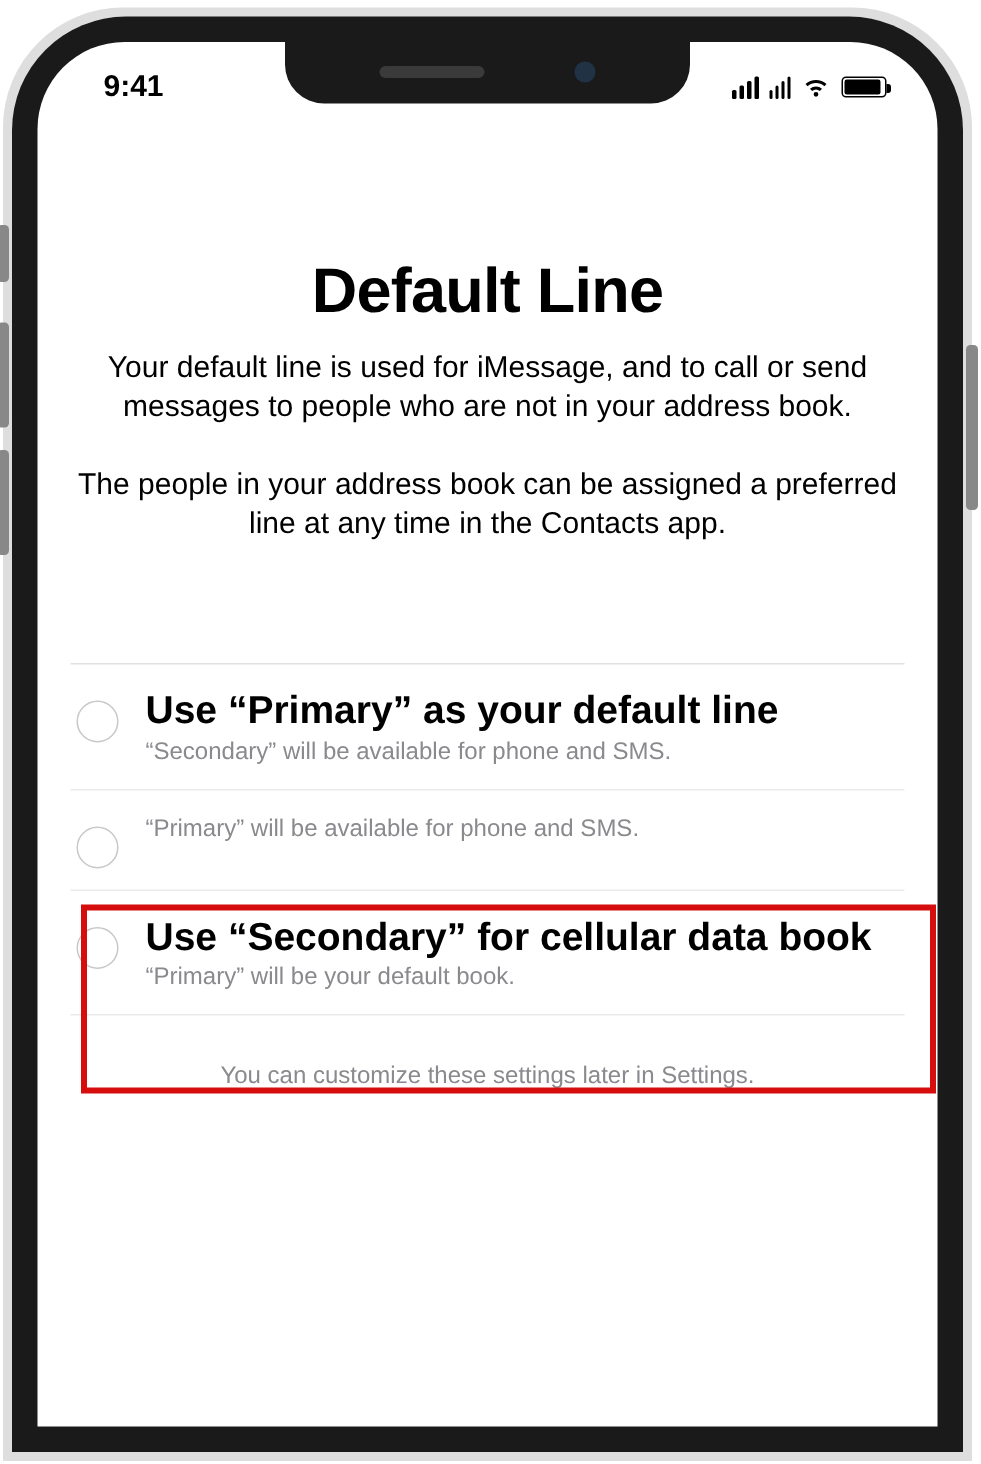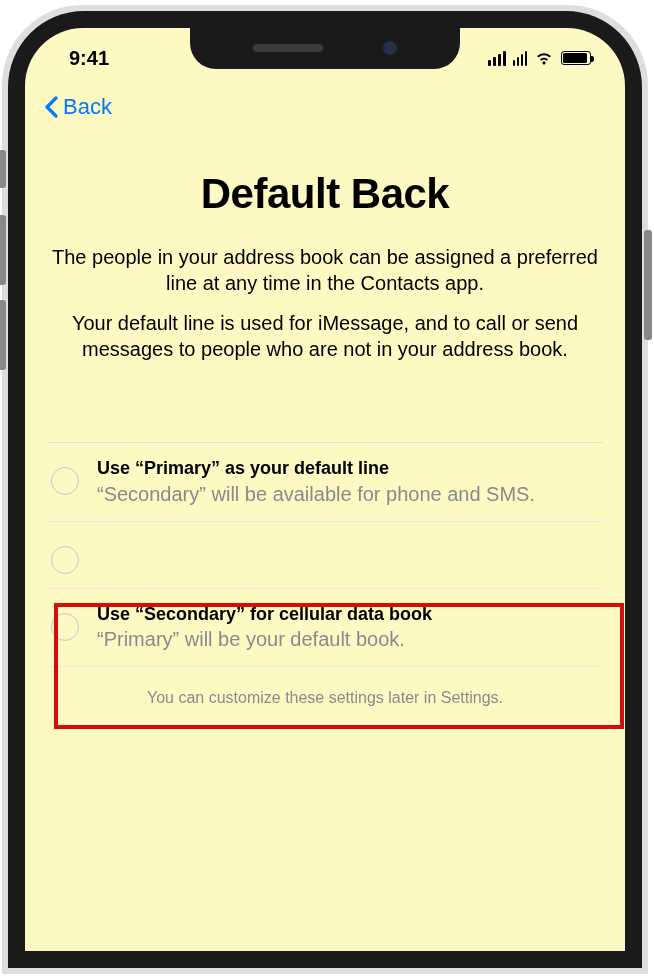--- a/index.html
+++ b/index.html
@@ -27,21 +27,21 @@
       position: relative;
     }
     
     .side-btn { position: absolute; background: #888; border-radius: 3px; }
     .sb-left1 { left: -4px; top: 145px; width: 8px; height: 38px; }
     .sb-left2 { left: -4px; top: 210px; width: 8px; height: 70px; }
     .sb-left3 { left: -4px; top: 295px; width: 8px; height: 70px; }
     .sb-right { right: -4px; top: 225px; width: 8px; height: 110px; }
     .screen {
       width: 100%; height: 100%;
-      background: #fef9c3;
+      background: #ffffff;
       border-radius: 58px 58px 0 0;
       overflow: hidden;
       position: relative;
     }
     
     .notch {
       position: absolute;
       top: -1px; left: 50%;
       transform: translateX(-50%);
       width: 270px; height: 42px;
@@ -113,25 +113,25 @@
       border-bottom: 1px solid #eaeaea;
       cursor: pointer;
     }
     .radio {
       width: 28px; height: 28px;
       border: 1.5px solid #c8c8c8; border-radius: 50%;
       flex-shrink: 0;
       margin-top: 10px;
     }
     .opt-text { flex: 1; }
-    .opt-title { font-size: 18px; font-weight: 600; color:#000; line-height:1.25; }
-    .opt-sub { font-size: 20px; color: #8a8a8e; line-height:1.25; margin-top:2px;}
+    .opt-title { font-size: 26px; font-weight: 600; color:#000; line-height:1.25; }
+    .opt-sub { font-size: 16px; color: #8a8a8e; line-height:1.25; margin-top:2px;}
     .footer-note {
       text-align: center; font-size: 16px; color: #8a8a8e;
-      margin-top: 22px;
+      margin-top: 32px;
     }
     
     .highlight {
       position: absolute;
       border: 4px solid #d50d0d;
       pointer-events: none;
       z-index: 50;
     }
   </style>
 </head>
@@ -168,47 +168,38 @@
             <svg width="20" height="15" viewBox="0 0 20 15">
                 <path d="M10 13.5a1.6 1.6 0 100-3.2 1.6 1.6 0 000 3.2zM6 8.2a6 6 0 018 0l-1.4 1.5a4 4 0 00-5.2 0L6 8.2zM3 5a10.5 10.5 0 0114 0l-1.4 1.5a8.4 8.4 0 00-11.2 0L3 5z" fill="#000"></path>
               </svg>
           </span>
           <span class="battery">
               <span class="battery-fill"></span>
             </span>
         </div>
       </div>
 
-      <div class="nav-bar">
-        <div class="back-btn">
-          <span class="back-chevron">
-            <svg width="16" height="22" viewBox="0 0 14 22">
-                <path d="M12 2 L3 11 L12 20" stroke="#007aff" stroke-width="3.2" fill="none" stroke-linecap="round" stroke-linejoin="round"></path>
-              </svg>
-          </span>
-          <span>Back</span>
-        </div>
-      </div>
 
       <div class="content">
-        <div class="title">Default Back</div>
+        <div class="title">Default Line</div>
+        <div class="desc">Your default line is used for iMessage, and to call or send messages to people who are not in your address book.</div>
         <div class="desc desc2">The people in your address book can be assigned a preferred line at any time in the Contacts app.</div>
-        <div class="desc">Your default line is used for iMessage, and to call or send messages to people who are not in your address book.</div>
 
         <div class="options">
           <div class="option">
             <div class="radio"></div>
             <div class="opt-text">
               <div class="opt-title">Use “Primary” as your default line</div>
               <div class="opt-sub">“Secondary” will be available for phone and SMS.</div>
             </div>
           </div>
           <div class="option">
             <div class="radio"></div>
             <div class="opt-text">
+              <div class="opt-sub">“Primary” will be available for phone and SMS.</div>
             </div>
           </div>
           <div class="option">
             <div class="radio"></div>
             <div class="opt-text">
               <div class="opt-title">Use “Secondary” for cellular data book</div>
               <div class="opt-sub">“Primary” will be your default book.</div>
             </div>
           </div>
         </div>

